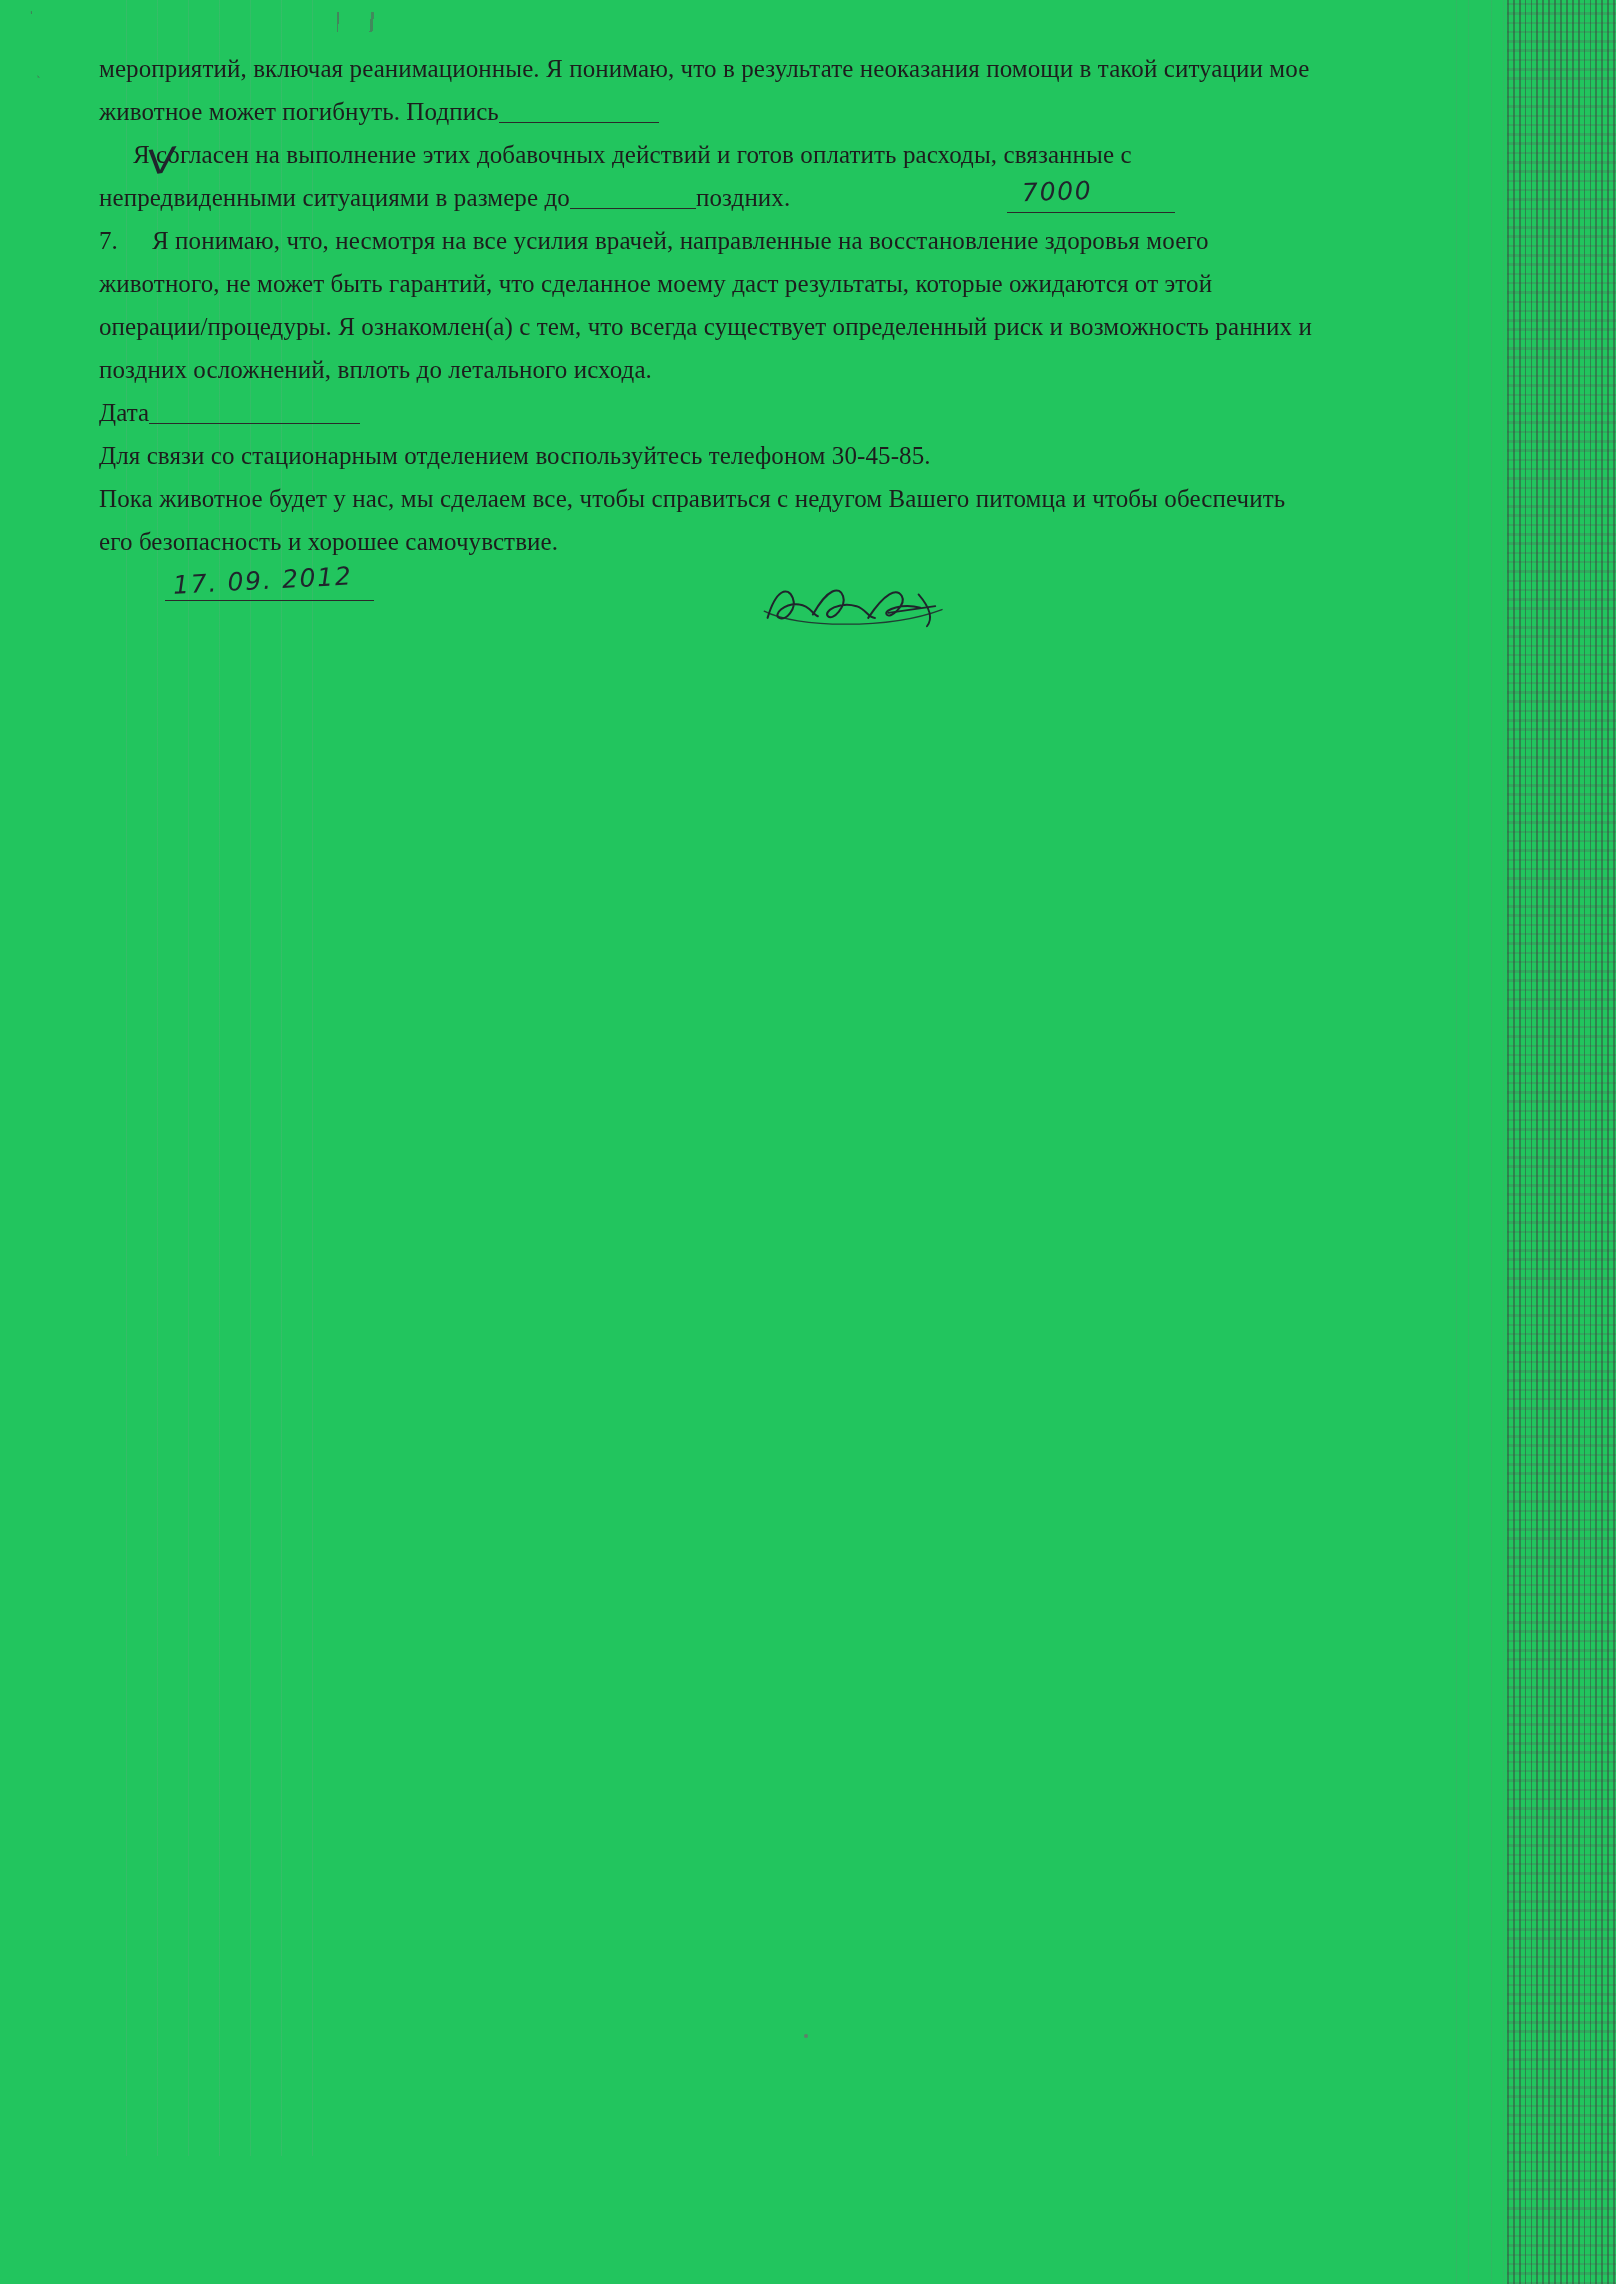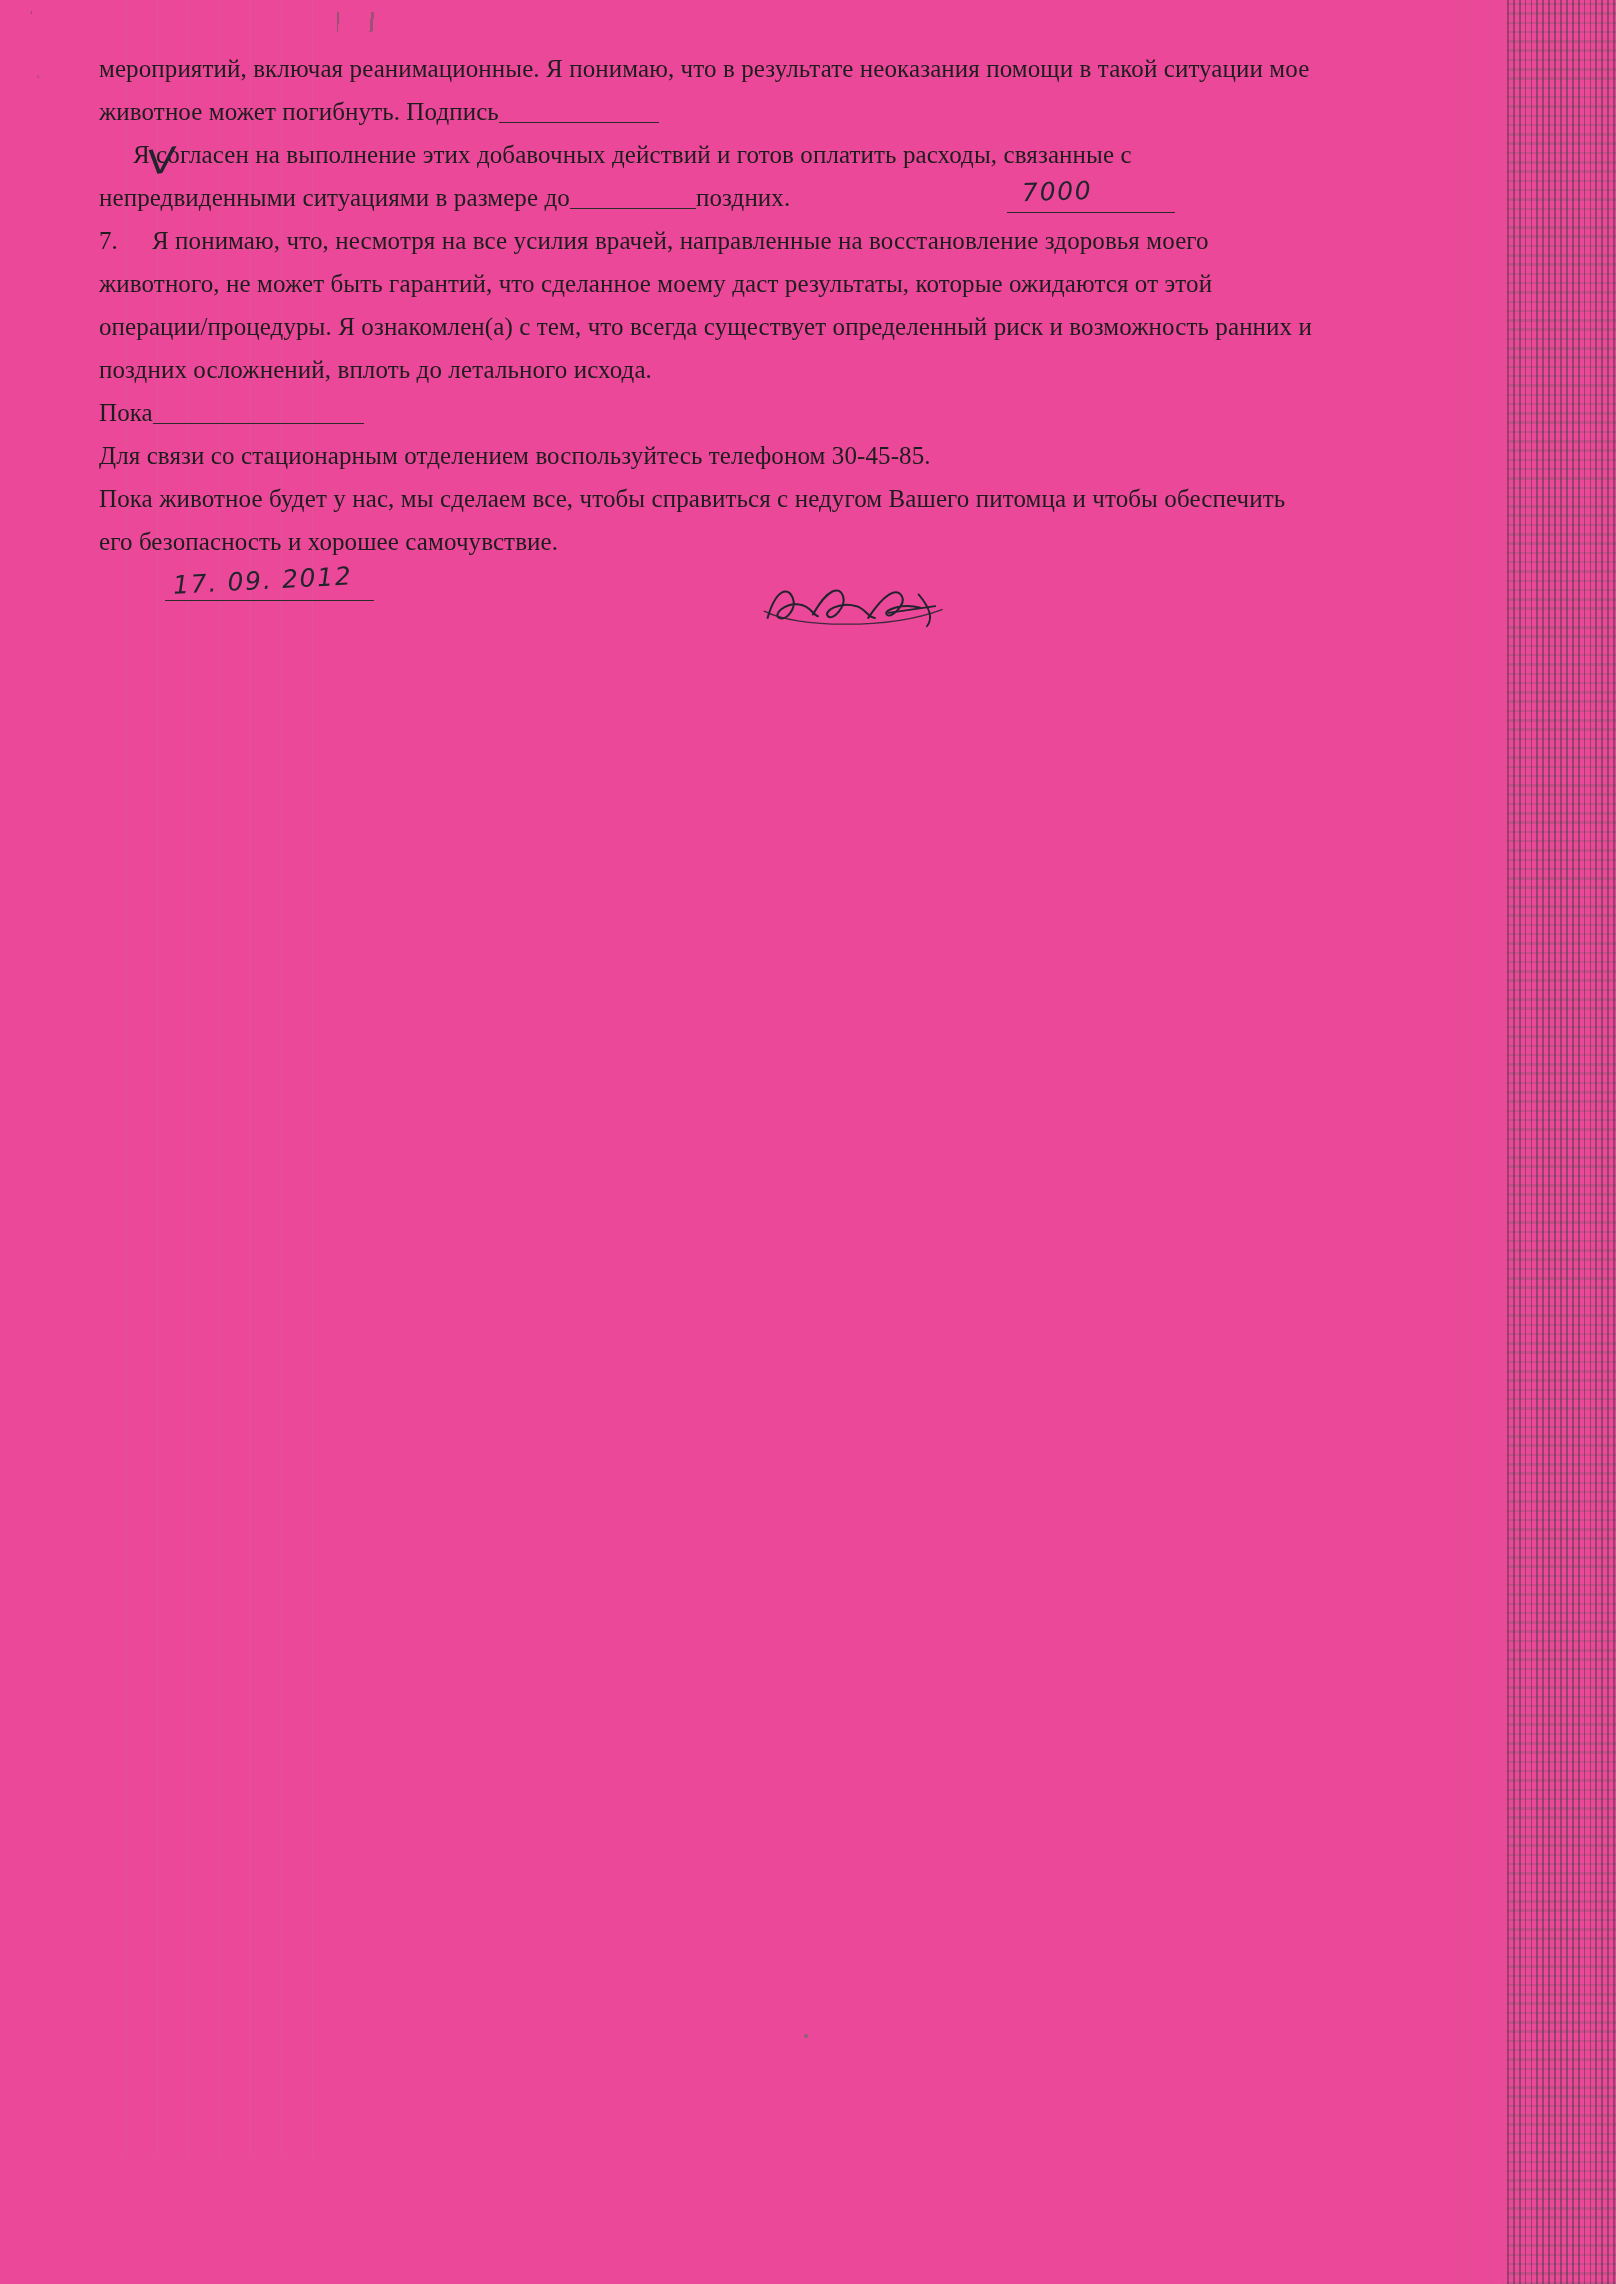--- a/index.html
+++ b/index.html
@@ -7,21 +7,21 @@
     padding: 0;
     background: #ffffff;
   }
   body {
     font-family: "Liberation Serif", serif;
   }
   .page {
     position: relative;
     width: 1616px;
     height: 2284px;
-    background: #ec4899;
+    background: #22c55e;
     overflow: hidden;
   }
 
   
   .scan-noise {
     position: absolute;
     pointer-events: none;
   }
   .right-band {
     top: 0;
@@ -184,21 +184,21 @@
 
   <div class="body-text">
 
     <p><span>мероприятий, включая реанимационные. Я понимаю, что в результате неоказания помощи в такой ситуации мое животное может погибнуть. Подпись</span><span class="blank-line bl-190"></span></p>
 
     <p><span class="indent"></span><span>Я согласен на выполнение этих добавочных действий и готов оплатить расходы, связанные с непредвиденными ситуациями в размере до</span><span class="blank-line bl-150"></span><span>поздних.</span></p>
 
     <p><span>7.</span><span class="indent"></span><span>Я понимаю, что, несмотря на все усилия врачей, направленные на восстановление здоровья моего животного, не может быть гарантий, что сделанное моему даст результаты, которые ожидаются от этой операции/процедуры. Я ознакомлен(а) с тем, что всегда существует определенный риск и возможность ранних и поздних осложнений, вплоть до летального исхода.</span></p>
 
 
-    <p><span>Пока</span><span class="blank-line" style="width:211px"></span></p>
+    <p><span>Дата</span><span class="blank-line" style="width:211px"></span></p>
 
 
     <p>Для связи со стационарным отделением воспользуйтесь телефоном 30-45-85.</p>
     <p>Пока животное будет у нас, мы сделаем все, чтобы справиться с недугом Вашего питомца и чтобы обеспечить его безопасность и хорошее самочувствие.</p>
 
   </div>
 
   <div class="hand checkmark">V</div>
 
   <div class="hand hand-amount">7000</div>

